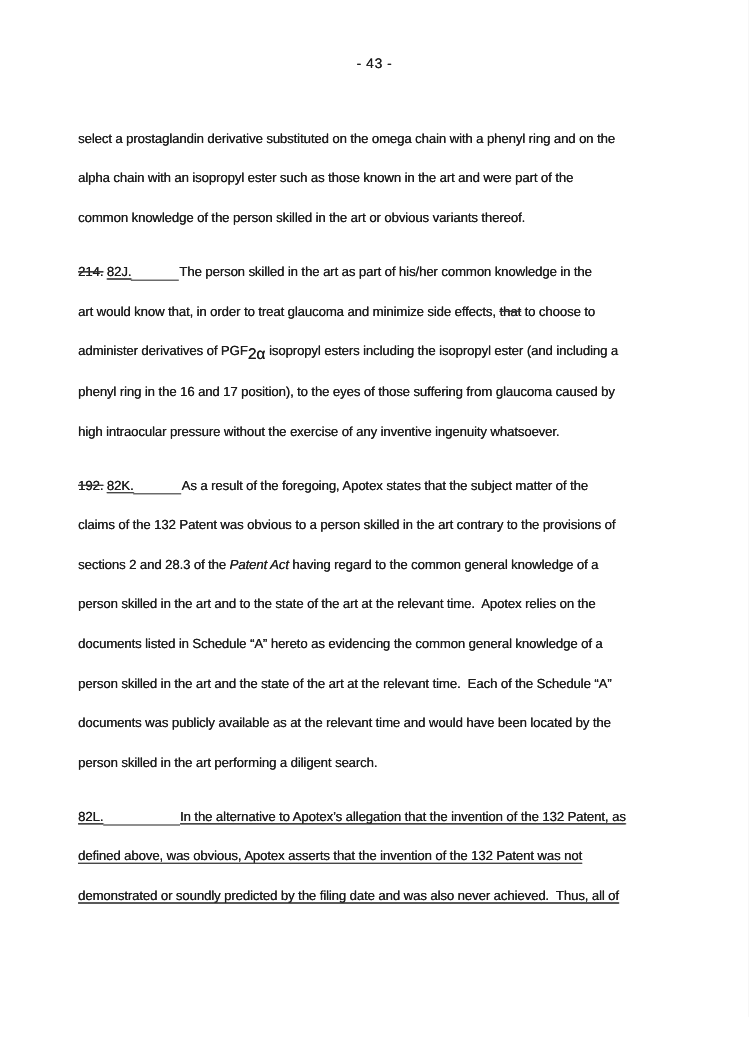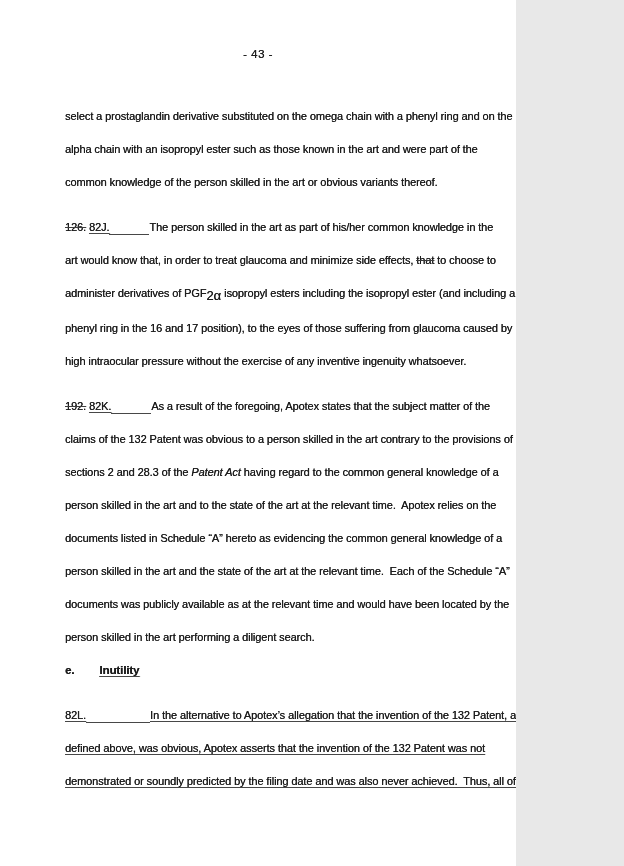--- a/index.html
+++ b/index.html
@@ -2,21 +2,21 @@
 <html><head>
 <meta charset="utf-8">
 <style>
   html, body {
     margin: 0;
     padding: 0;
     background: #e8e8e8;
   }
   .page {
     position: relative;
-    width: 516px;
+    width: 624px;
     height: 866px;
     background: #ffffff;
     overflow: hidden;
     font-family: "Liberation Sans", sans-serif;
     color: #1d1d1d;
     text-shadow: 0.2px 0 0 currentColor; 
   }
   .page-number {
     position: absolute;
     top: 48px;
@@ -73,31 +73,30 @@
 </style>
 </head>
 <body>
 
 <div class="page">
   <div class="page-number">- 43 -</div>
   <main class="doc-body">
       <p class="para"><span>select a prostaglandin derivative substituted on the omega chain with a phenyl ring and on the
 alpha chain with an isopropyl ester such as those known in the art and were part of the
 common knowledge of the person skilled in the art or obvious variants thereof.</span></p>
-      <p class="para"><span class="run-strike">126.</span><span> </span><span class="run-underline">82J.</span><span class="tab-u" style="width: 40px;"></span><span>The person skilled in the art as part of his/her common knowledge in the
+      <p class="para"><span class="run-strike">214.</span><span> </span><span class="run-underline">82J.</span><span class="tab-u" style="width: 40px;"></span><span>The person skilled in the art as part of his/her common knowledge in the
 art would know that, in order to treat glaucoma and minimize side effects, </span><span class="run-strike">that</span><span> to choose to
 administer derivatives of PGF</span><span class="run-sub">2α</span><span> isopropyl esters including the isopropyl ester (and including a
 phenyl ring in the 16 and 17 position), to the eyes of those suffering from glaucoma caused by
 high intraocular pressure without the exercise of any inventive ingenuity whatsoever.</span></p>
       <p class="para"><span class="run-strike">192.</span><span> </span><span class="run-underline">82K.</span><span class="tab-u" style="width: 40px;"></span><span>As a result of the foregoing, Apotex states that the subject matter of the
 claims of the 132 Patent was obvious to a person skilled in the art contrary to the provisions of
 sections 2 and 28.3 of the </span><span class="run-italic">Patent Act</span><span> having regard to the common general knowledge of a
 person skilled in the art and to the state of the art at the relevant time.  Apotex relies on the
 documents listed in Schedule “A” hereto as evidencing the common general knowledge of a
 person skilled in the art and the state of the art at the relevant time.  Each of the Schedule “A”
 documents was publicly available as at the relevant time and would have been located by the
 person skilled in the art performing a diligent search.</span></p>
-      <p class="para heading"><span class="run-bold">e.</span><span class="tab-plain" style="width: 25px;"></span><span class="run-bold run-underline">Inutility</span></p>
       <p class="para"><span class="run-underline">82L.</span><span class="tab-u" style="width: 64px;"></span><span class="run-underline">In the alternative to Apotex’s allegation that the invention of the 132 Patent, as
 defined above, was obvious, Apotex asserts that the invention of the 132 Patent was not
 demonstrated or soundly predicted by the filing date and was also never achieved.  Thus, all of</span></p>
     </main>
 </div>
 
 </body></html>

